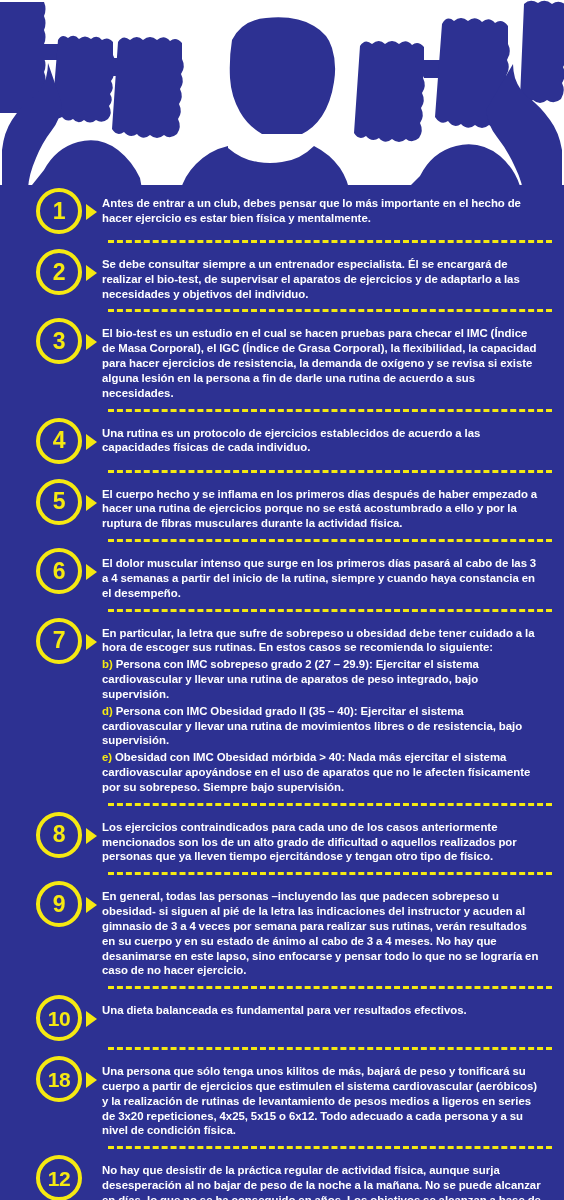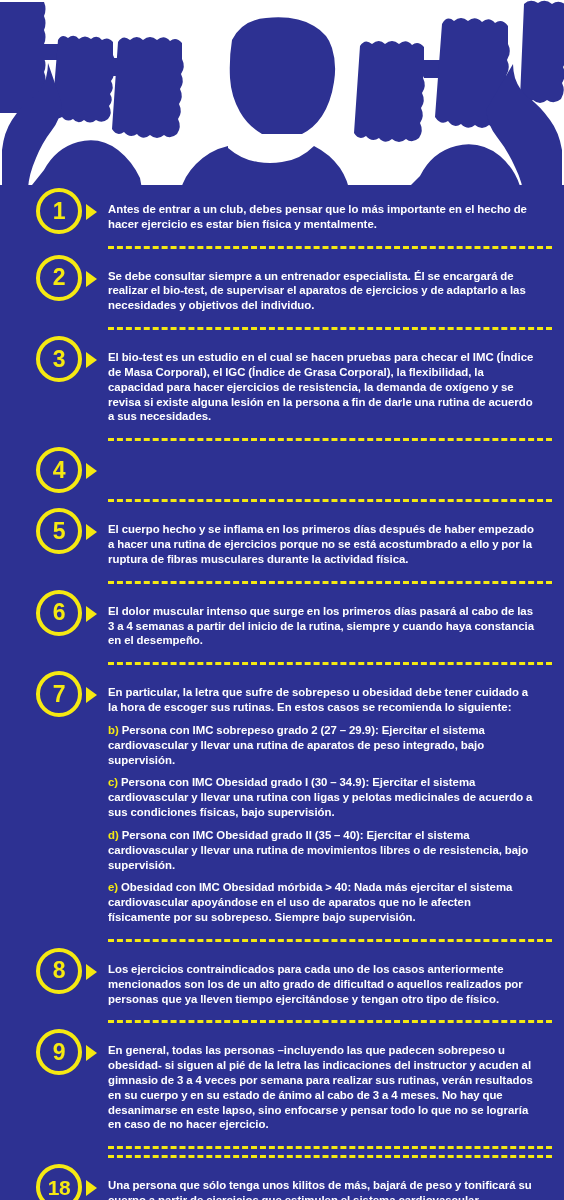--- a/index.html
+++ b/index.html
@@ -105,21 +105,21 @@
     color: #ffffff;
     font-size: 11.4px;
     line-height: 1.30;
     font-weight: bold;
     padding-top: 6px;
     padding-right: 6px;
     text-align: left;
     word-spacing: -0.3px;
   }
   .step-body p {
-    margin: 8px;
+    margin: 2px;
   }
   .sub {
     margin: 0;
   }
   .sub-letter {
     color: #f5e912;
     font-weight: bold;
   }
 </style>
 </head>
@@ -211,20 +211,23 @@
           <div class="step-body">
             <p>El bio-test es un estudio en el cual se hacen pruebas para checar el IMC (Índice de Masa Corporal), el IGC (Índice de Grasa Corporal), la flexibilidad, la capacidad para hacer ejercicios de resistencia, la demanda de oxígeno y se revisa si existe alguna lesión en la persona a fin de darle una rutina de acuerdo a sus necesidades.</p>
           </div>
         </li>
         <li class="step-divider"></li>
         <li class="step">
           <div class="badge-wrap">
             <div class="badge">4</div>
             <div class="arrow"></div>
           </div>
+          <div class="step-body">
+            <p>Una rutina es un protocolo de ejercicios establecidos de acuerdo a las capacidades físicas de cada individuo.</p>
+          </div>
         </li>
         <li class="step-divider"></li>
         <li class="step">
           <div class="badge-wrap">
             <div class="badge">5</div>
             <div class="arrow"></div>
           </div>
           <div class="step-body">
             <p>El cuerpo hecho y se inflama en los primeros días después de haber empezado a hacer una rutina de ejercicios porque no se está acostumbrado a ello y por la ruptura de fibras musculares durante la actividad física.</p>
           </div>
@@ -241,21 +244,20 @@
         </li>
         <li class="step-divider"></li>
         <li class="step">
           <div class="badge-wrap">
             <div class="badge">7</div>
             <div class="arrow"></div>
           </div>
           <div class="step-body">
             <p>En particular, la letra que sufre de sobrepeso u obesidad debe tener cuidado a la hora de escoger sus rutinas. En estos casos se recomienda lo siguiente:</p>
             <p class="sub"><span class="sub-letter">b)</span><span> Persona con IMC sobrepeso grado 2 (27 – 29.9): Ejercitar el sistema cardiovascular y llevar una rutina de aparatos de peso integrado, bajo supervisión.</span></p>
-            <p class="sub"><span class="sub-letter">c)</span><span> Persona con IMC Obesidad grado I (30 – 34.9): Ejercitar el sistema cardiovascular y llevar una rutina con ligas y pelotas medicinales de acuerdo a sus condiciones físicas, bajo supervisión.</span></p>
             <p class="sub"><span class="sub-letter">d)</span><span> Persona con IMC Obesidad grado II (35 – 40): Ejercitar el sistema cardiovascular y llevar una rutina de movimientos libres o de resistencia, bajo supervisión.</span></p>
             <p class="sub"><span class="sub-letter">e)</span><span> Obesidad con IMC Obesidad mórbida &gt; 40: Nada más ejercitar el sistema cardiovascular apoyándose en el uso de aparatos que no le afecten físicamente por su sobrepeso. Siempre bajo supervisión.</span></p>
           </div>
         </li>
         <li class="step-divider"></li>
         <li class="step">
           <div class="badge-wrap">
             <div class="badge">8</div>
             <div class="arrow"></div>
           </div>
@@ -267,20 +269,29 @@
         <li class="step">
           <div class="badge-wrap">
             <div class="badge">9</div>
             <div class="arrow"></div>
           </div>
           <div class="step-body">
             <p>En general, todas las personas –incluyendo las que padecen sobrepeso u obesidad- si siguen al pié de la letra las indicaciones del instructor y acuden al gimnasio de 3 a 4 veces por semana para realizar sus rutinas, verán resultados en su cuerpo y en su estado de ánimo al cabo de 3 a 4 meses. No hay que desanimarse en este lapso, sino enfocarse y pensar todo lo que no se lograría en caso de no hacer ejercicio.</p>
           </div>
         </li>
         <li class="step-divider"></li>
+        <li class="step">
+          <div class="badge-wrap">
+            <div class="badge wide">10</div>
+            <div class="arrow"></div>
+          </div>
+          <div class="step-body">
+            <p>Una dieta balanceada es fundamental para ver resultados efectivos.</p>
+          </div>
+        </li>
         <li class="step-divider"></li>
         <li class="step">
           <div class="badge-wrap">
             <div class="badge wide">18</div>
             <div class="arrow"></div>
           </div>
           <div class="step-body">
             <p>Una persona que sólo tenga unos kilitos de más, bajará de peso y tonificará su cuerpo a partir de ejercicios que estimulen el sistema cardiovascular (aeróbicos) y la realización de rutinas de levantamiento de pesos medios a ligeros en series de 3x20 repeticiones, 4x25, 5x15 o 6x12. Todo adecuado a cada persona y a su nivel de condición física.</p>
           </div>
         </li>

